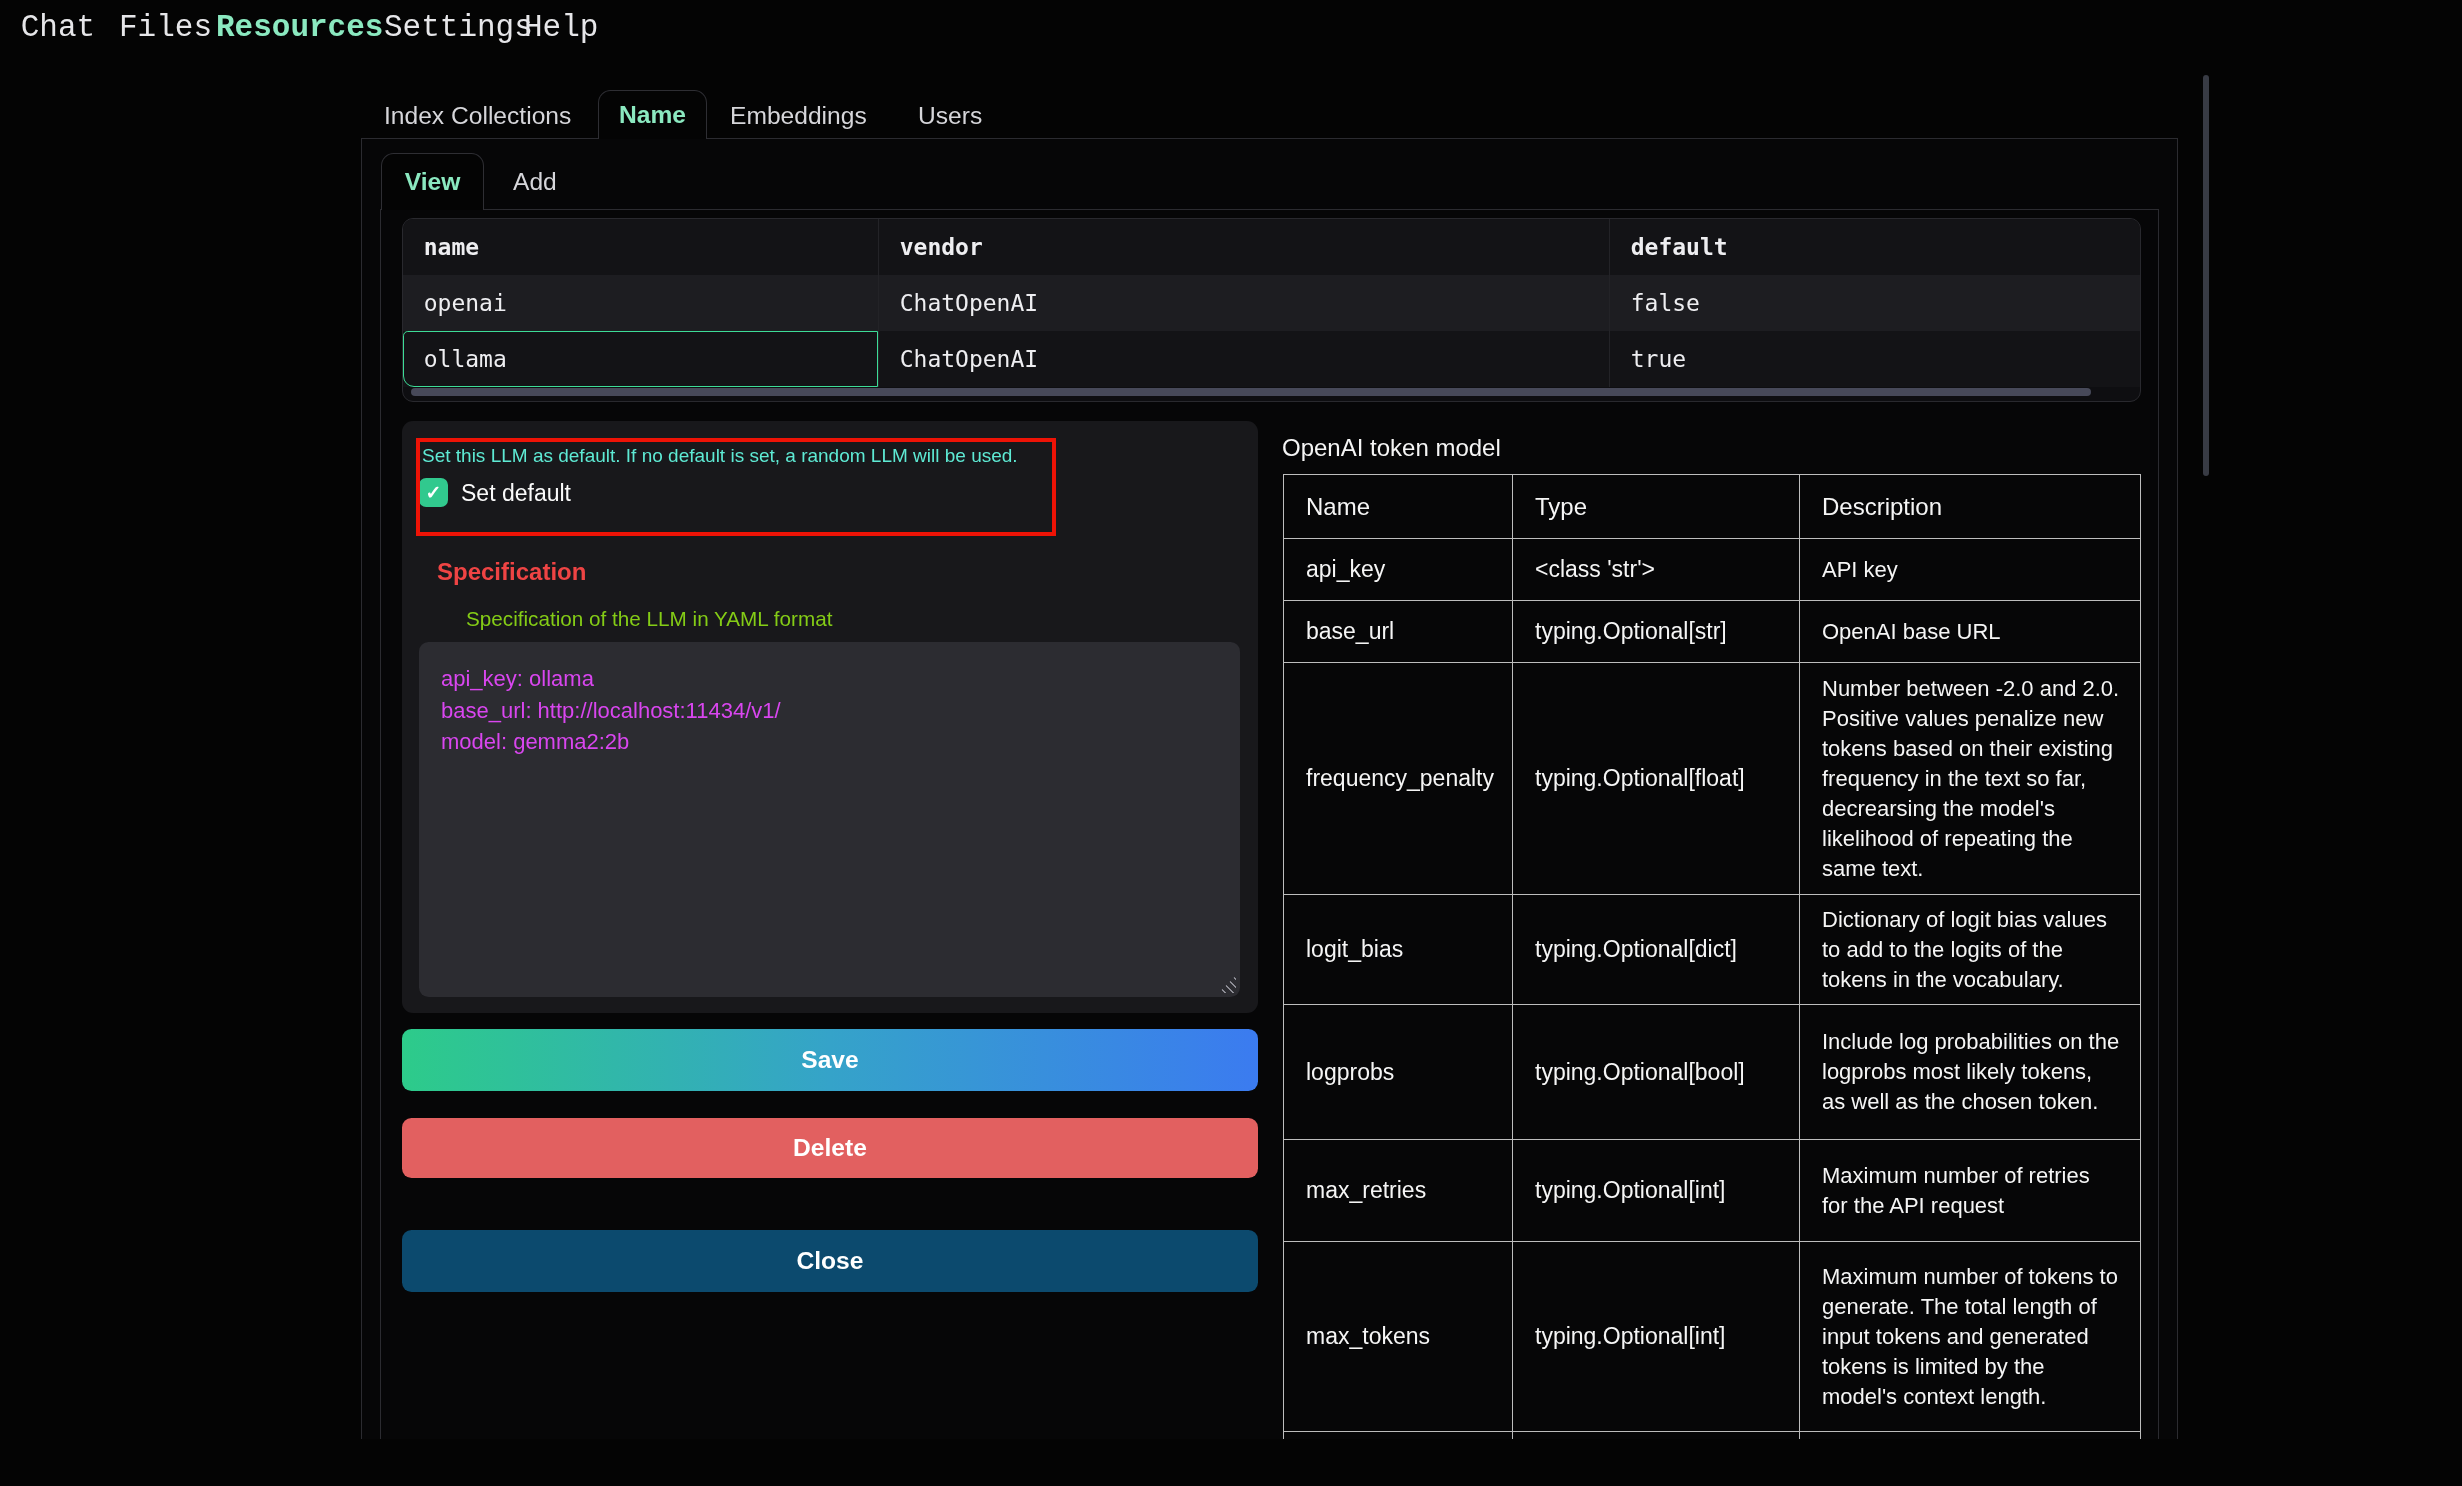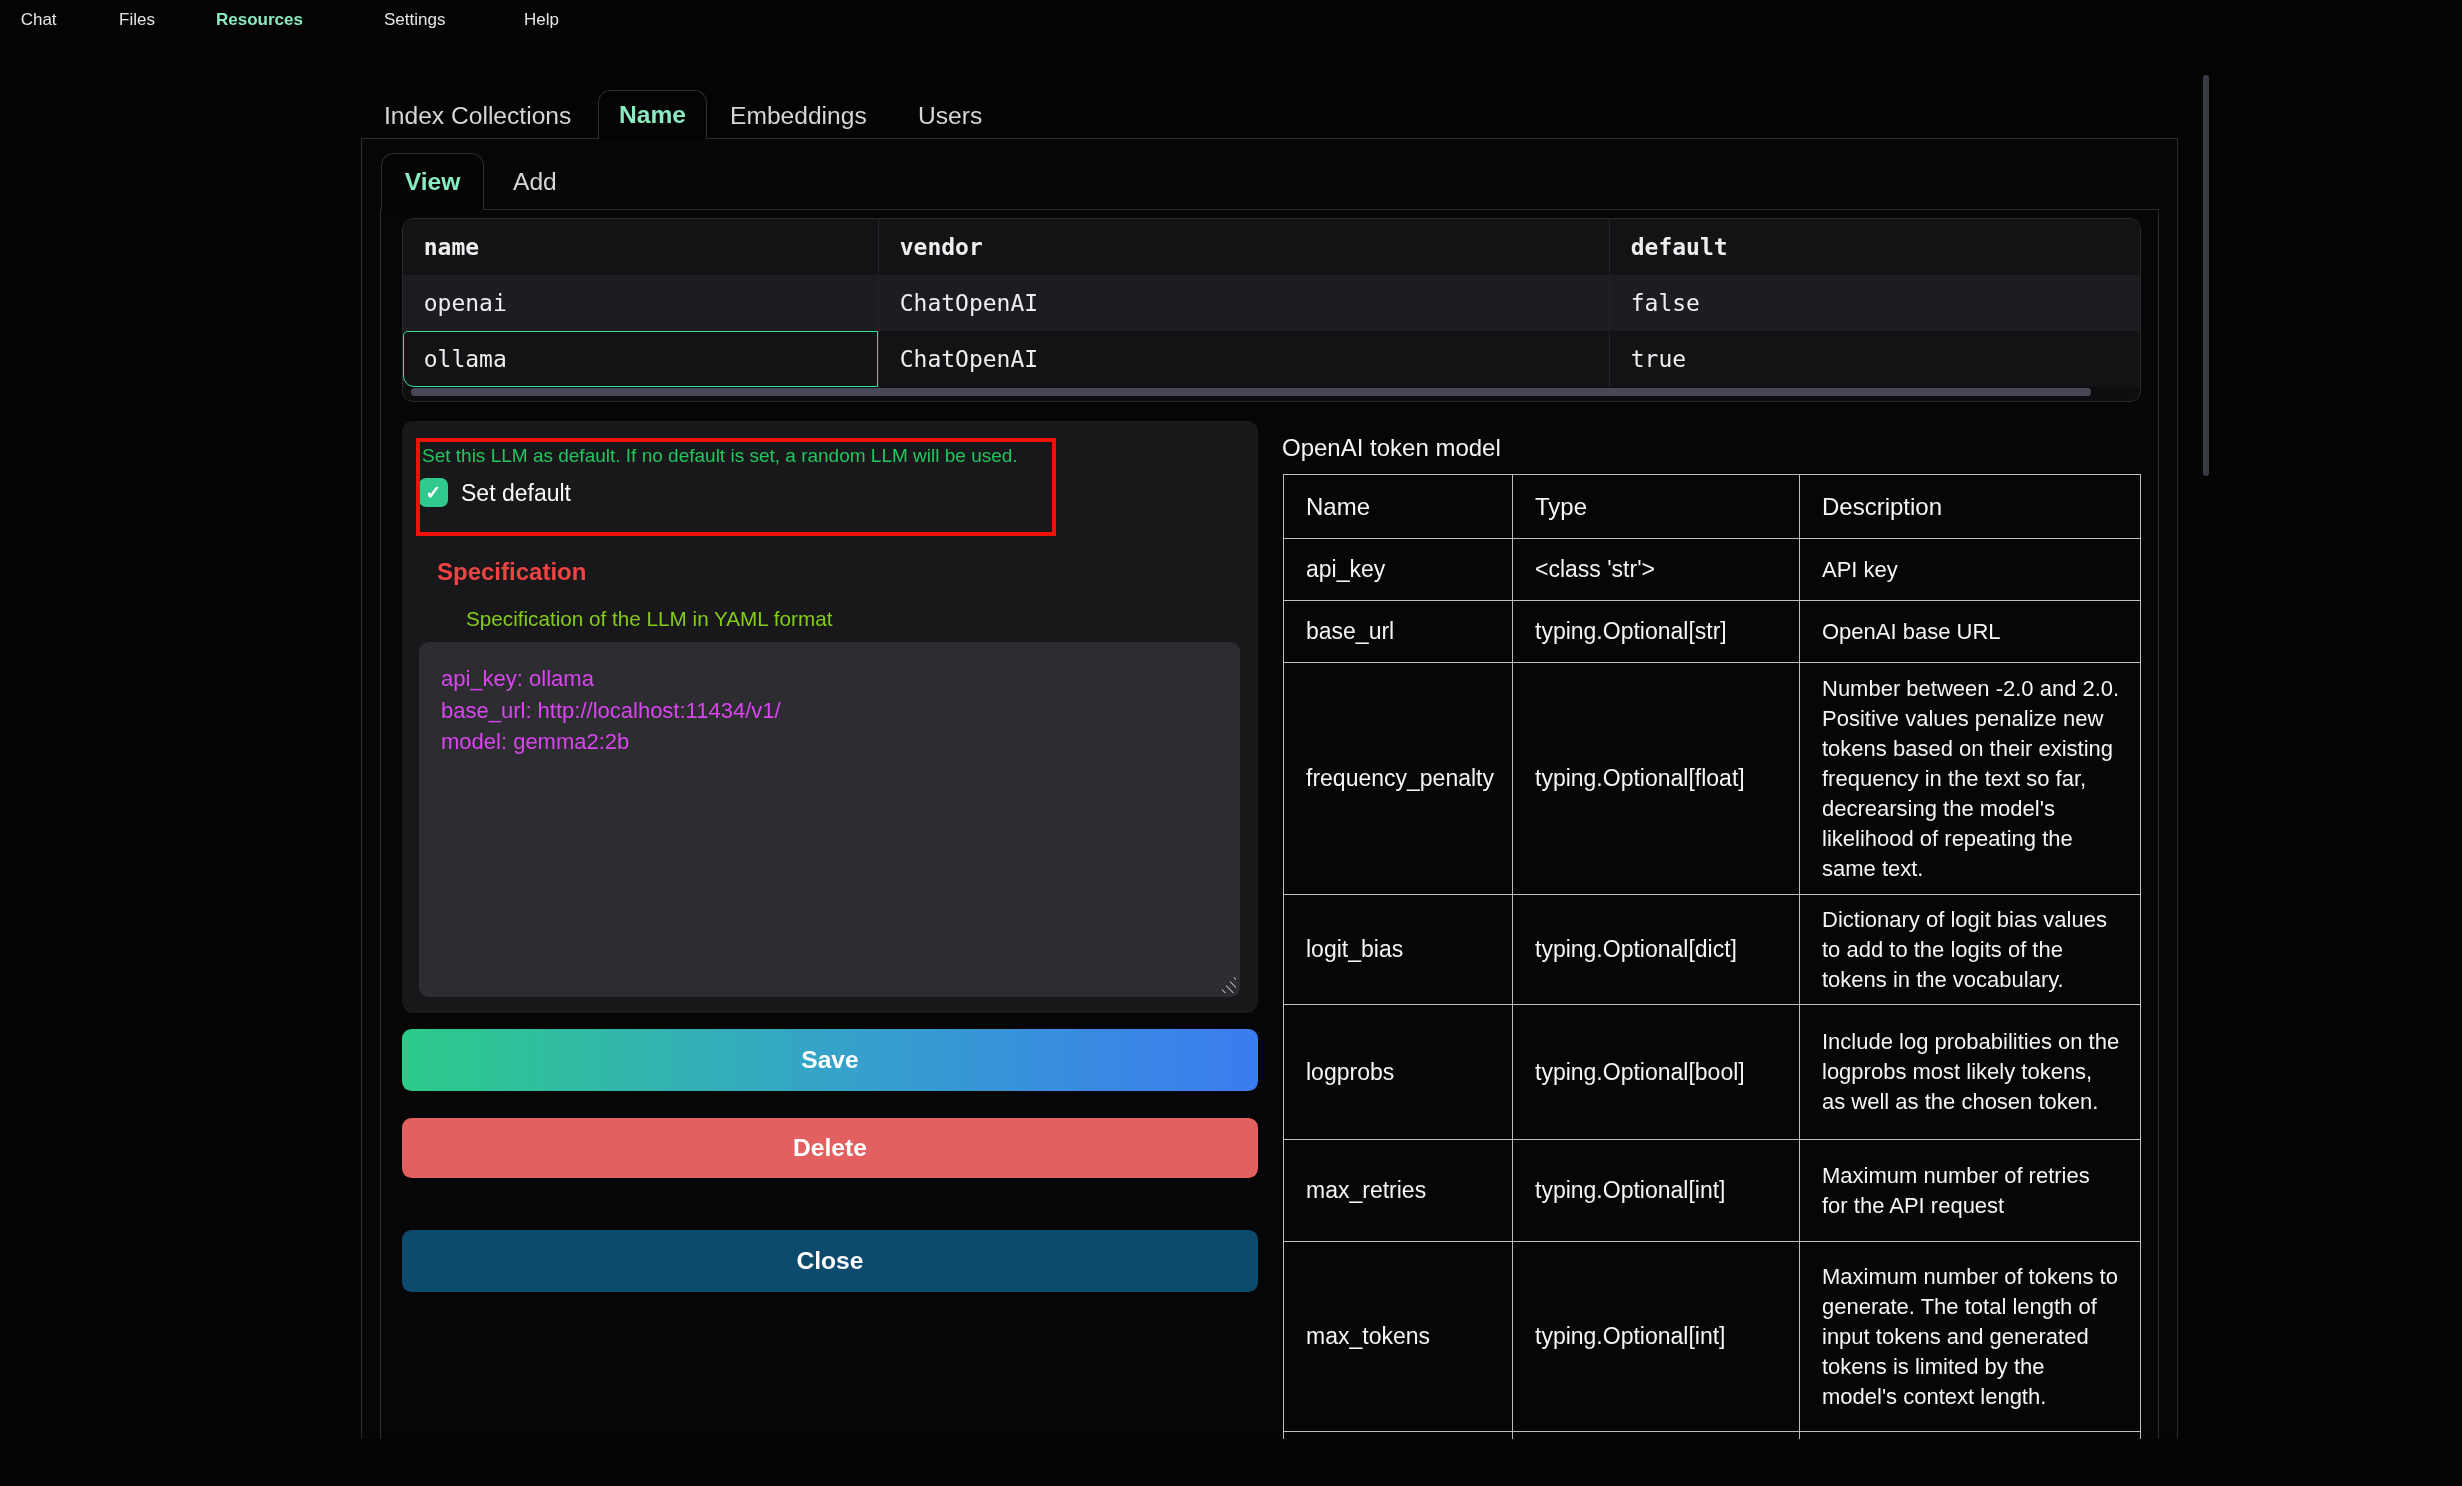--- a/index.html
+++ b/index.html
@@ -1,20 +1,20 @@
 <!DOCTYPE html>
 <html style="font-size:12.7px"><head>
 <meta charset="utf-8">
 <style>
   * { margin:0; padding:0; box-sizing:border-box; }
   html,body { width:2462px; height:1487px; background:#040404; overflow:hidden;
               font-family:"Liberation Sans", sans-serif; }
 
   
-  .nav-item { position:absolute; top:9.5px; font-size:17px; font-weight:500; color:#e6e6e9; cursor:default; }
+  .nav-item { position:absolute; top:9.5px; font-size:31px; font-weight:500; color:#e6e6e9; cursor:default;font-family:Liberation Mono, monospace; }
   .nav-item.active { color:#8be9c0; font-weight:700; }
 
   
   .panel { position:absolute; border:0.8px solid #2b2b30; border-bottom:none; background:#060607; }
 
   .tab-label { position:absolute; font-size:24.6px; font-weight:500; color:#d6d6da; }
   .tab-box { position:absolute; background:#040404; border:0.8px solid #2e2e33; border-bottom:none;
              border-radius:12.7px 12.7px 0 0; display:flex; align-items:center; justify-content:center;
              font-size:24.6px; font-weight:700; color:#8be9c0; z-index:5; }
 
@@ -30,21 +30,21 @@
   .llm-head { background:#131316; font-weight:700; }
   .llm-r0 { background:#1d1d21; }
   .llm-r1 { background:#131316; }
   .sel-outline { position:absolute; inset:0; border:1.6px solid #3ddc97; border-radius:4.8px 0 0 11px; pointer-events:none; }
   .h-scroll { position:absolute; left:0; bottom:0; width:100%; height:17.5px; }
   .h-thumb { position:absolute; left:8px; top:4px; width:1680px; height:8px; background:#474959; border-radius:4px; }
 
   
   .form-card { position:absolute; left:402px; top:421px; width:856px; height:592px;
                background:#18181b; border-radius:11px; z-index:3; }
-  .banner { position:absolute; left:422px; top:445px; width:628px; font-size:19px; color:#22c55e; z-index:4; }
+  .banner { position:absolute; left:422px; top:445px; width:628px; font-size:19px; color:#5eead4; z-index:4; }
   .checkbox { position:absolute; left:419px; top:478px; width:29px; height:29px; background:#31c98e;
               border-radius:7.1px; display:flex; align-items:center; justify-content:center;
               color:#ffffff; font-size:19px; font-weight:700; z-index:4; }
   .checkbox-label { position:absolute; left:461px; top:480px; font-size:23px; color:#fafafa; z-index:4; }
   .red-annotation { position:absolute; left:416px; top:438px; width:640px; height:98px;
                     border:4px solid #ee1306; z-index:20; pointer-events:none; }
   .spec-heading { position:absolute; left:437px; top:558px; font-size:24px; font-weight:600; color:#ef4444; z-index:4; }
   .spec-sublabel { position:absolute; left:419px; top:607px; font-size:20.7px; color:#84cc16; z-index:4;margin-left:47px; }
   .yaml-area { position:absolute; left:419px; top:642px; width:821px; height:355px; background:#2c2c31;
                border-radius:9.5px; padding:20.7px 22px; font-size:22px; line-height:1.45; color:#d946ef; z-index:4; }

